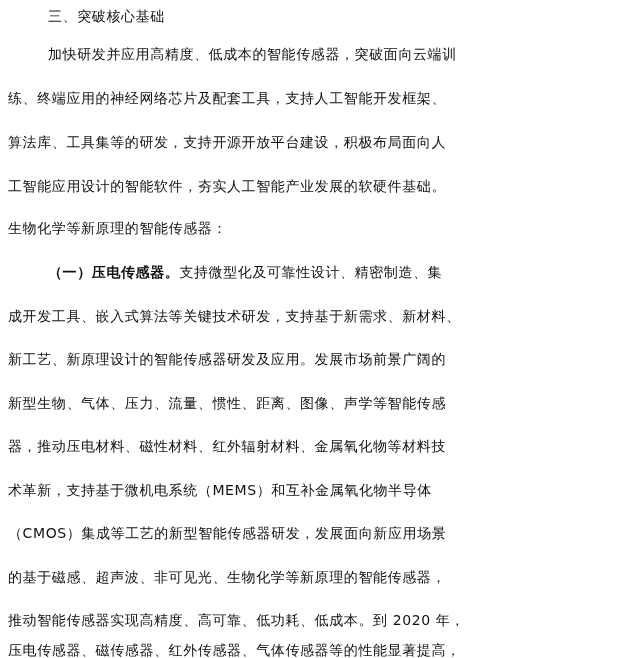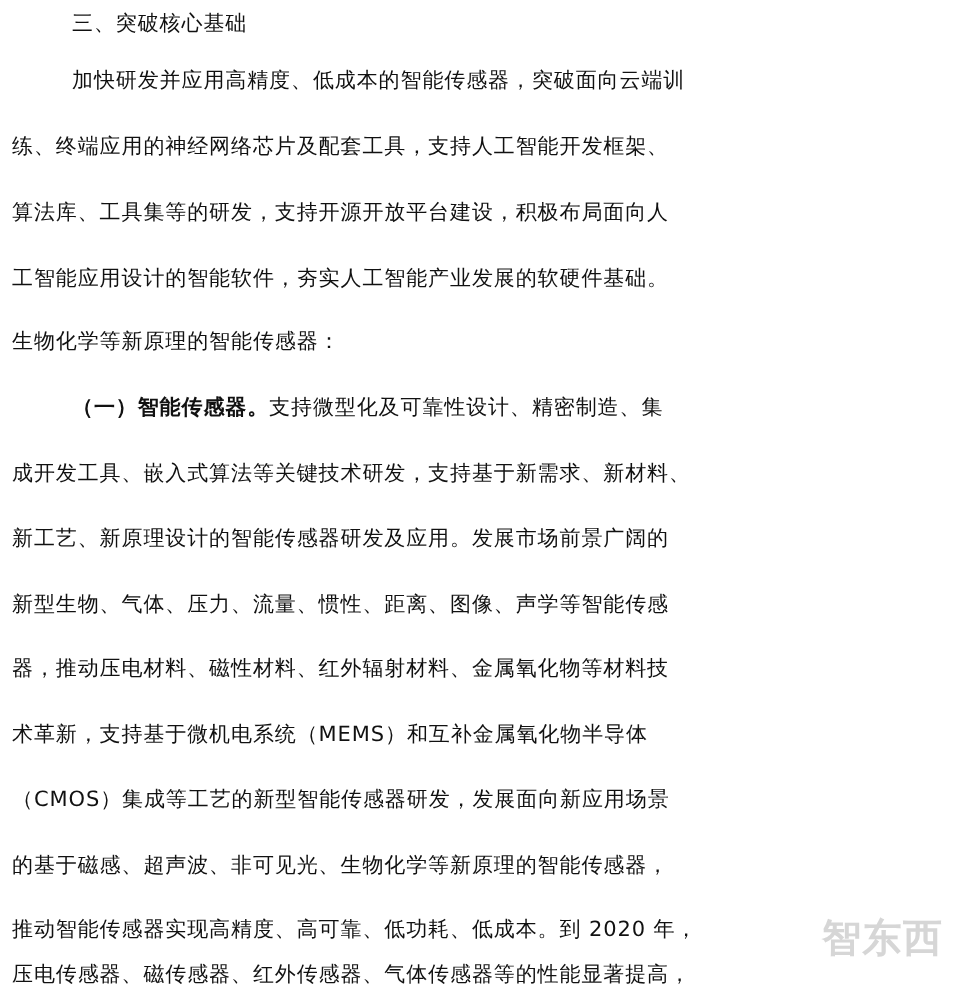--- a/index.html
+++ b/index.html
@@ -19,26 +19,25 @@
 <div class="page">
   <div class="line indent" style="top:2px;">三、突破核心基础</div>
 
   <div class="line indent" style="top:40px;">加快研发并应用高精度、低成本的智能传感器，突破面向云端训</div>
   <div class="line" style="top:84px;">练、终端应用的神经网络芯片及配套工具，支持人工智能开发框架、</div>
   <div class="line" style="top:128px;">算法库、工具集等的研发，支持开源开放平台建设，积极布局面向人</div>
   <div class="line" style="top:172px;">工智能应用设计的智能软件，夯实人工智能产业发展的软硬件基础。</div>
   <div class="line" style="top:214px;">生物化学等新原理的智能传感器：</div>
 
   <div class="line indent" style="top:258px;">
-    <span class="bold">（一）智能传感器。</span><span>支持微型化及可靠性设计、精密制造、集</span>
+    <span class="bold">（一）压电传感器。</span><span>支持微型化及可靠性设计、精密制造、集</span>
   </div>
   <div class="line" style="top:302px;">成开发工具、嵌入式算法等关键技术研发，支持基于新需求、新材料、</div>
   <div class="line" style="top:345px;">新工艺、新原理设计的智能传感器研发及应用。发展市场前景广阔的</div>
   <div class="line" style="top:389px;">新型生物、气体、压力、流量、惯性、距离、图像、声学等智能传感</div>
   <div class="line" style="top:432px;">器，推动压电材料、磁性材料、红外辐射材料、金属氧化物等材料技</div>
   <div class="line" style="top:476px;">术革新，支持基于微机电系统（MEMS）和互补金属氧化物半导体</div>
   <div class="line" style="top:519px;">（CMOS）集成等工艺的新型智能传感器研发，发展面向新应用场景</div>
   <div class="line" style="top:563px;">的基于磁感、超声波、非可见光、生物化学等新原理的智能传感器，</div>
   <div class="line" style="top:606px;">推动智能传感器实现高精度、高可靠、低功耗、低成本。到 2020 年，</div>
   <div class="line" style="top:636px;">压电传感器、磁传感器、红外传感器、气体传感器等的性能显著提高，</div>
 
-  <div class="watermark">智东西</div>
 </div>
 
 </body></html>

